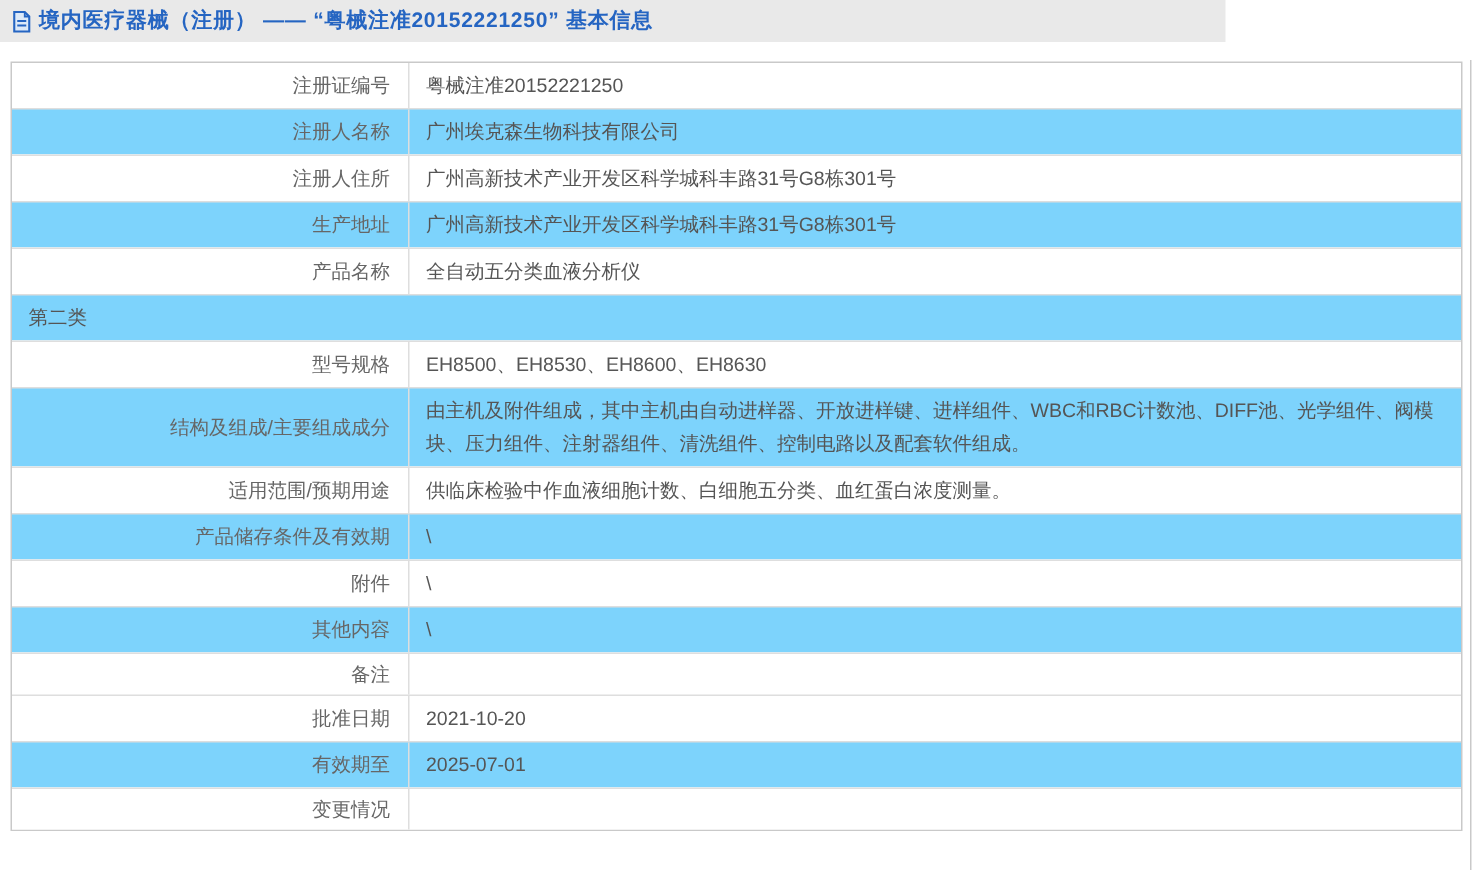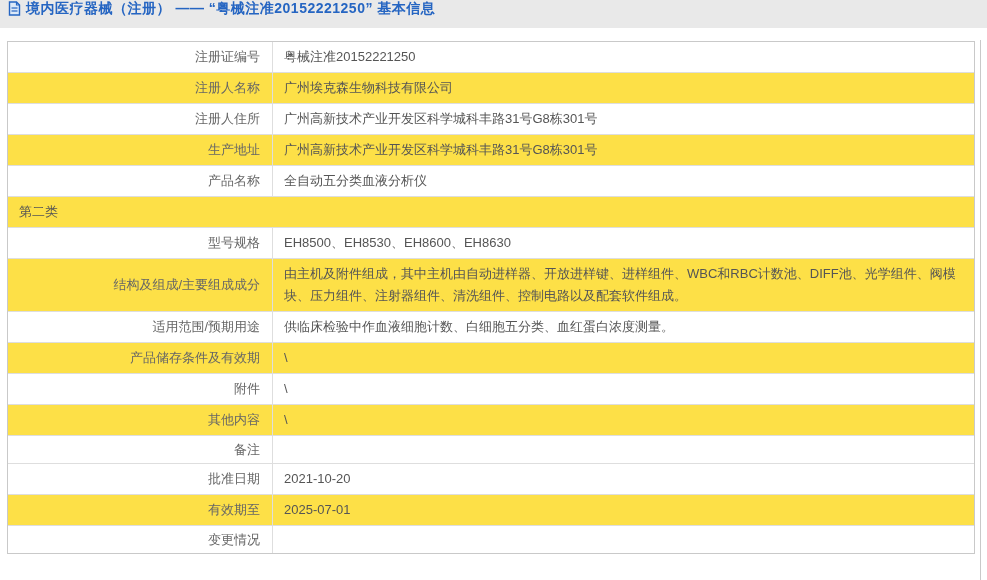--- a/index.html
+++ b/index.html
@@ -5,44 +5,44 @@
   * { box-sizing: border-box; margin: 0; padding: 0; }
   html, body {
     width: 987px; height: 580px;
     background: #fff;
     font-family: "Liberation Sans", "DejaVu Sans", sans-serif;
     overflow: hidden;
     position: relative;
   }
   
   .titlebar {
-    width: 987px; height: 28px;
+    width: 817px; height: 28px;
     background: #e9e9e9;
-    display: flex; 
+    display: flex; align-items: center;
     padding-left: 8px;
   }
   .doc-icon { display: inline-flex; margin-right: 5px; margin-top: 1px; }
   .title-text {
     color: #2565c2;
     font-size: 14px;
     font-weight: bold;
     letter-spacing: 0.5px;
     white-space: nowrap;
   }
   
   .panel { position: relative; }
   .info-table {
     position: absolute;
     left: 7px; top: 13px;
     width: 968px;
     border: 1px solid #c9c9c9;
     background: #fff;
   }
   .row { display: flex; min-height: 28px; background: #fff; }
-  .row.even { background: #fde047; }
+  .row.even { background: #7dd3fc; }
   .row + .row { border-top: 1px solid #dedede; }
   .cell { font-size: 13px; display: flex; align-items: center; }
   .cell.label {
     width: 265px; flex: 0 0 265px;
     justify-content: flex-end;
     text-align: center;
     padding: 3px 12px 3px 6px;
     color: #666;
     border-right: 1px solid #dedede;
   }

